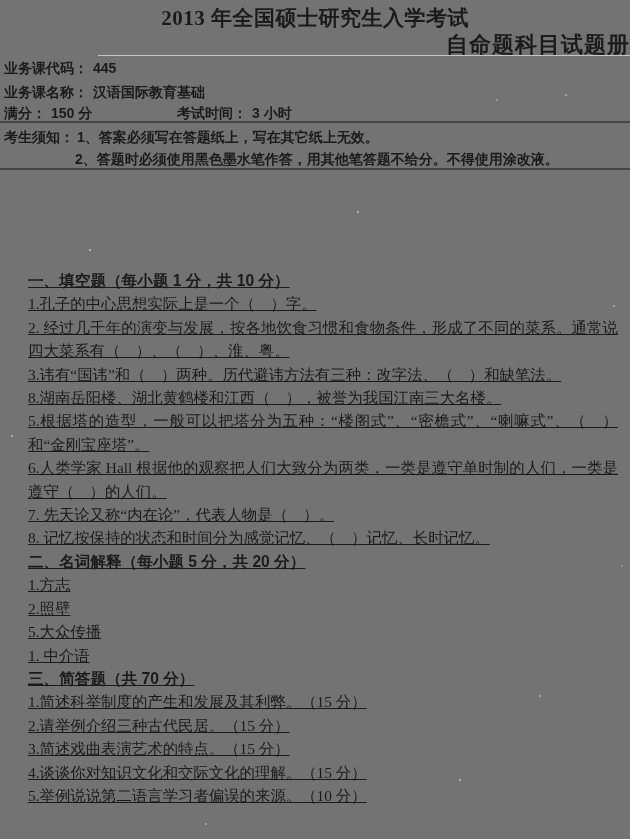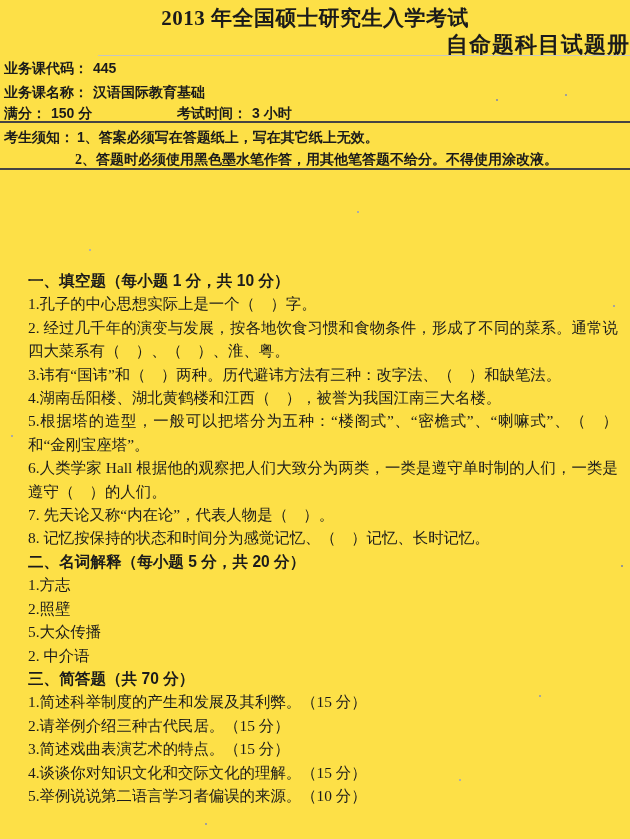--- a/index.html
+++ b/index.html
@@ -1,21 +1,21 @@
 <!DOCTYPE html>
 <html><head>
 <meta charset="utf-8">
 <style>
   html, body { margin: 0; padding: 0; background: #e8e8e6; }
   .page {
     position: relative;
     width: 630px;
     height: 839px;
     margin: 0;
-    background: #fde047;
+    background: #737373;
     color: #1b1b1b;
     font-family: "Liberation Serif", "DejaVu Serif", serif;
     overflow: hidden;
   }
   
   .page::before {
     content: "";
     position: absolute;
     inset: 0;
     pointer-events: none;
@@ -57,27 +57,27 @@
   }
   .mvalue { margin-left: 5px; }
   .time-pair { position: absolute; left: 173px; top: 0; }
   .notice-line {
     position: absolute; left: 4px; right: 0;
     font-family: "Liberation Sans", "DejaVu Sans", sans-serif;
     font-weight: bold; font-size: 14px; line-height: 17px;
     white-space: nowrap;
   }
   .nlabel { margin-right: 3px; text-align: center; }
-  .notice-indent { left: 75px; font-family: Liberation Serif, serif; }
+  .notice-indent { left: 75px; }
   .body {
     position: absolute; top: 269px; left: 28px; width: 590px;
     font-size: 15.4px; line-height: 23.4px;
     text-align: justify;
   }
-  .body p { margin: 0; }
+  .body p { margin: 0; text-decoration: underline; }
   .sec {
     font-family: "Liberation Sans", "DejaVu Sans", sans-serif;
     font-weight: bold; font-size: 15.6px;
   }
 </style>
 </head>
 <body>
 
 <div class="page">
 
@@ -107,31 +107,31 @@
     <span>2、答题时必须使用黑色墨水笔作答，用其他笔答题不给分。不得使用涂改液。</span>
   </div>
 
   <div class="rule rule-dark" style="top:168px"></div>
 
   <div class="body">
     <p class="sec">一、填空题（每小题 1 分，共 10 分）</p>
     <p class="q">1.孔子的中心思想实际上是一个（　）字。</p>
     <p class="q">2. 经过几千年的演变与发展，按各地饮食习惯和食物条件，形成了不同的菜系。通常说四大菜系有（　）、（　）、淮、粤。</p>
     <p class="q">3.讳有“国讳”和（　）两种。历代避讳方法有三种：改字法、（　）和缺笔法。</p>
-    <p class="q">4.湖南岳阳楼、湖北黄鹤楼和江西（　），被誉为我国江南三大名楼。</p>
+    <p class="q">8.湖南岳阳楼、湖北黄鹤楼和江西（　），被誉为我国江南三大名楼。</p>
     <p class="q">5.根据塔的造型，一般可以把塔分为五种：“楼阁式”、“密檐式”、“喇嘛式”、（　）和“金刚宝座塔”。</p>
     <p class="q">6.人类学家 Hall 根据他的观察把人们大致分为两类，一类是遵守单时制的人们，一类是遵守（　）的人们。</p>
     <p class="q">7. 先天论又称“内在论”，代表人物是（　）。</p>
     <p class="q">8. 记忆按保持的状态和时间分为感觉记忆、（　）记忆、长时记忆。</p>
 
     <p class="sec">二、名词解释（每小题 5 分，共 20 分）</p>
     <p class="q">1.方志</p>
     <p class="q">2.照壁</p>
     <p class="q">5.大众传播</p>
-    <p class="q">2. 中介语</p>
+    <p class="q">1. 中介语</p>
 
     <p class="sec">三、简答题（共 70 分）</p>
     <p class="q">1.简述科举制度的产生和发展及其利弊。（15 分）</p>
     <p class="q">2.请举例介绍三种古代民居。（15 分）</p>
     <p class="q">3.简述戏曲表演艺术的特点。（15 分）</p>
     <p class="q">4.谈谈你对知识文化和交际文化的理解。（15 分）</p>
     <p class="q">5.举例说说第二语言学习者偏误的来源。（10 分）</p>
   </div>
 
 </div>

